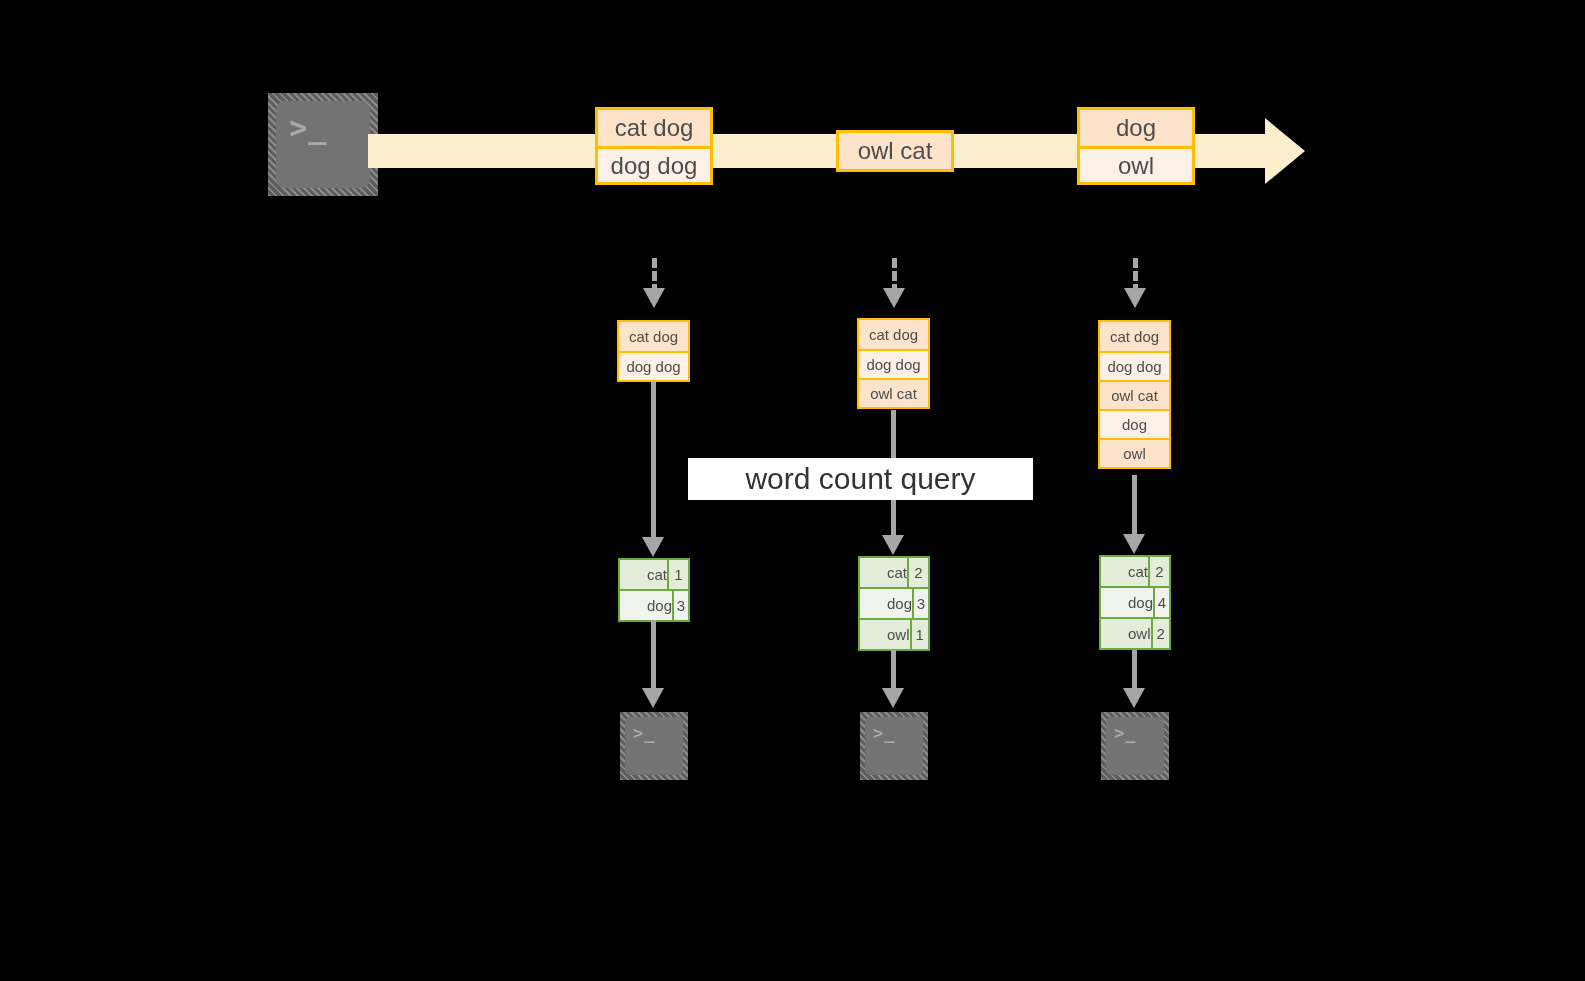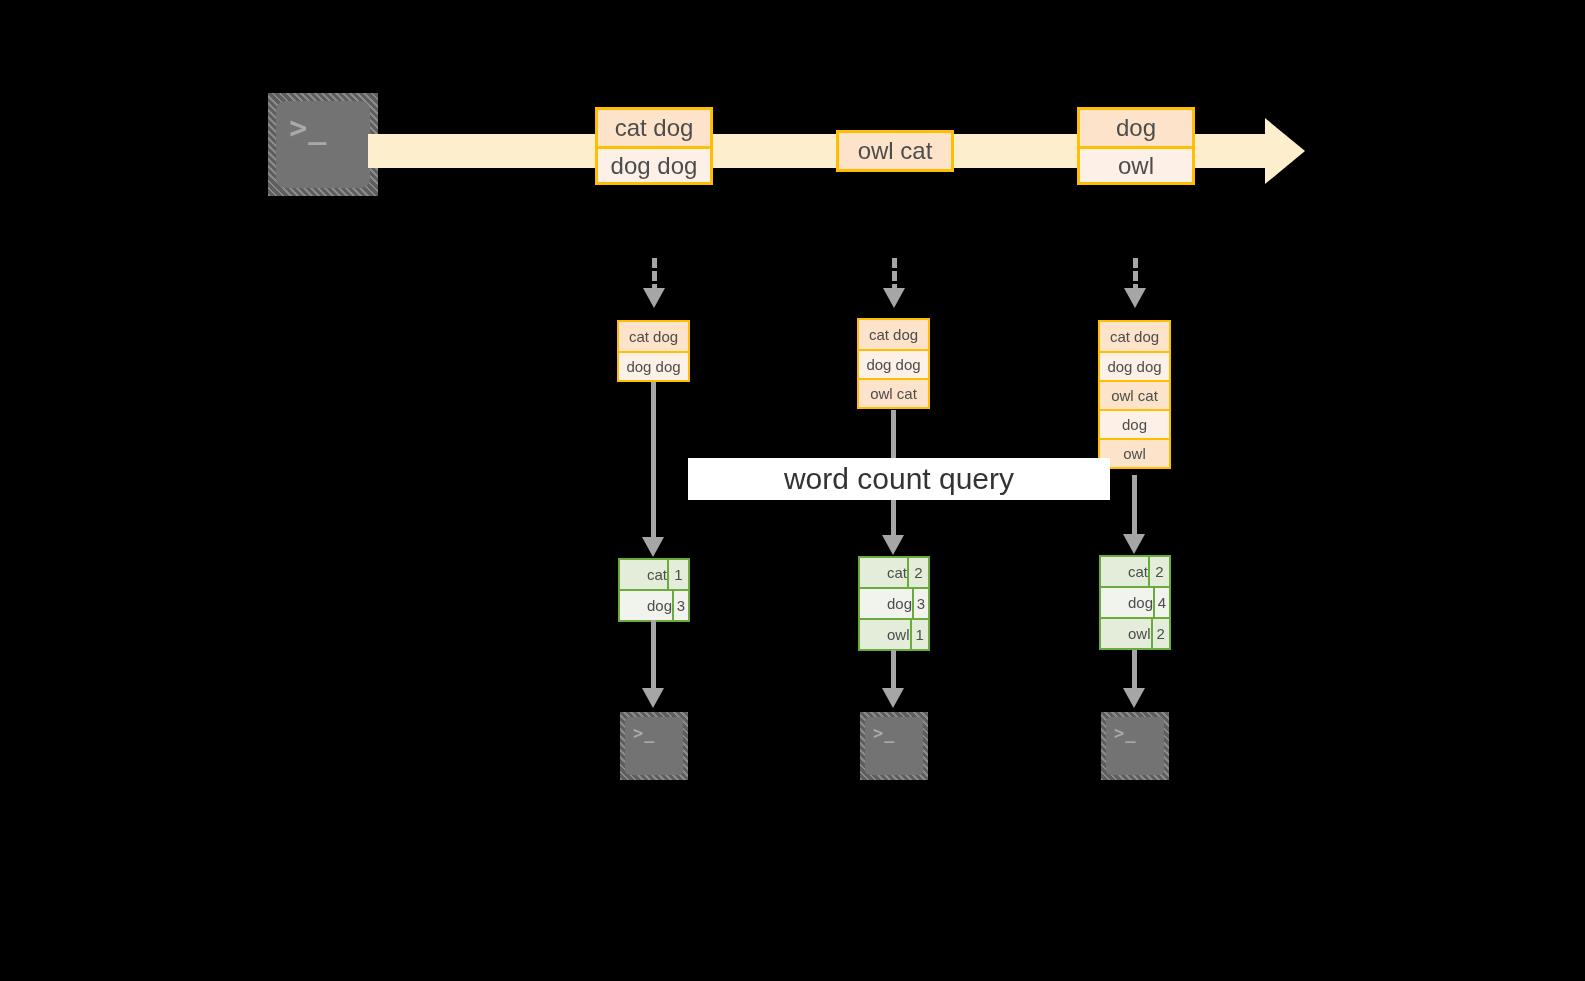--- a/index.html
+++ b/index.html
@@ -279,17 +279,17 @@
 
   <div class="varrow" style="left:1132px; top:650px; height:40px;"></div>
   <div class="varrow-head" style="left:1123px; top:688px;"></div>
 
   <div class="term small" style="left:1101px; top:712px; width:68px; height:68px;">
     <div class="inner">
       <div class="glyph" style="font-size:17px;">&gt;_</div>
     </div>
   </div>
 
-  <div class="banner" style="left:688px; top:458px; width:422px; height:42px;">
+  <div class="banner" style="left:688px; top:458px; width:345px; height:42px;">
     <span>word count query</span>
   </div>
 
 </div>
 
 </body></html>

